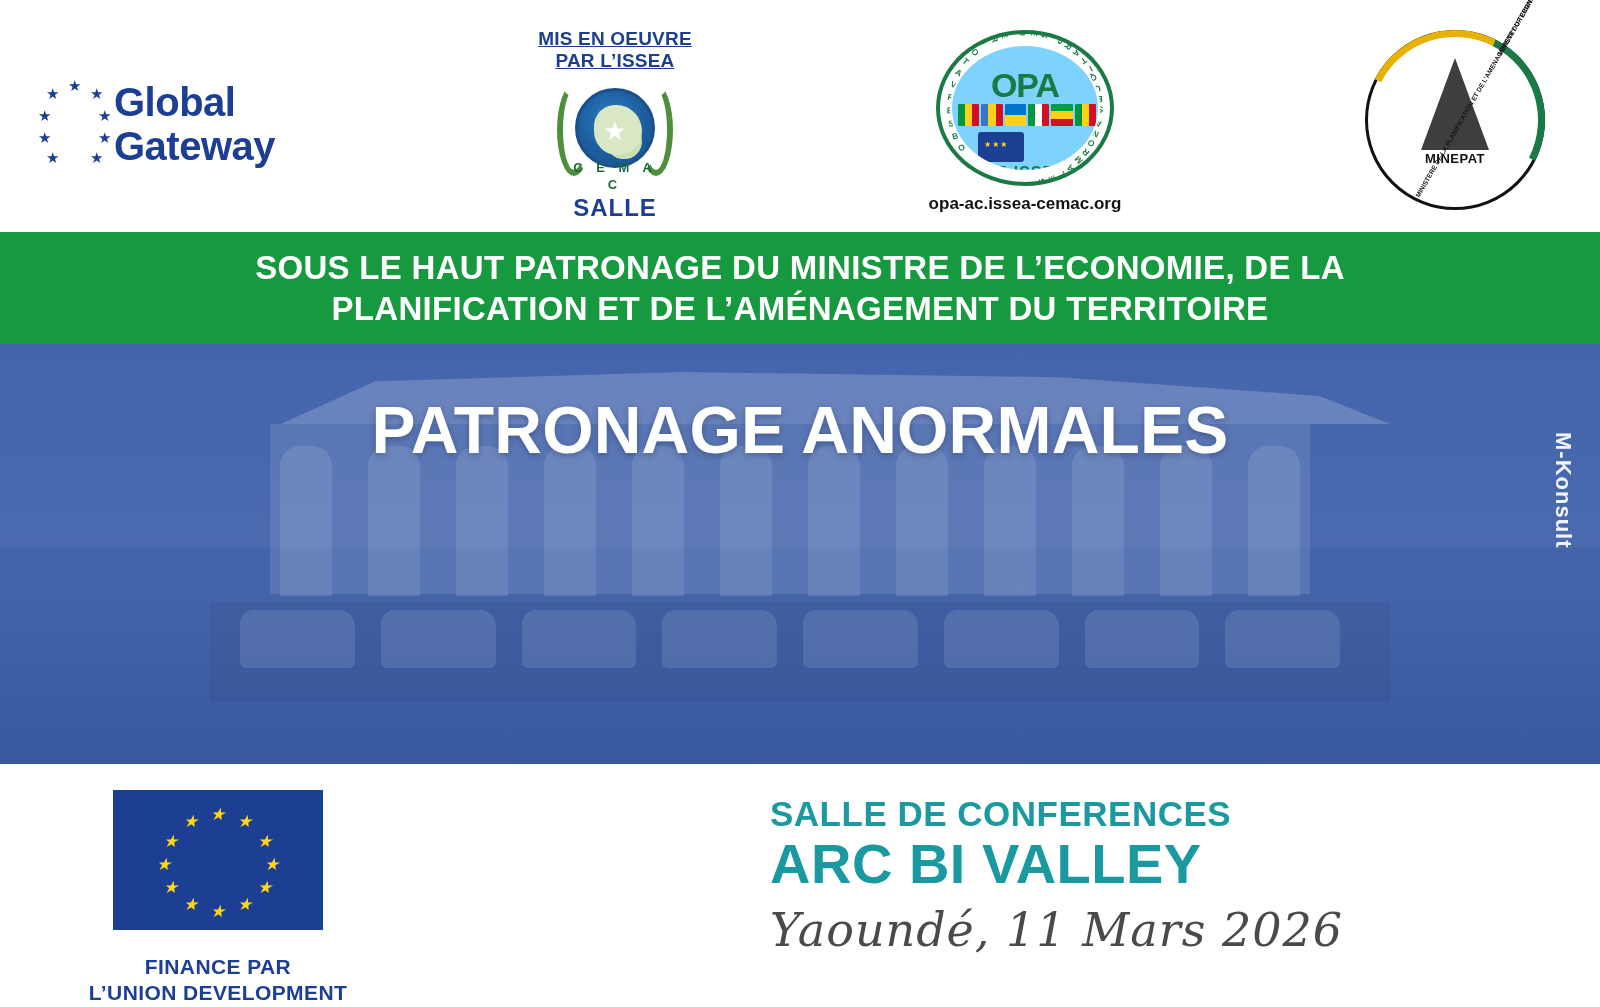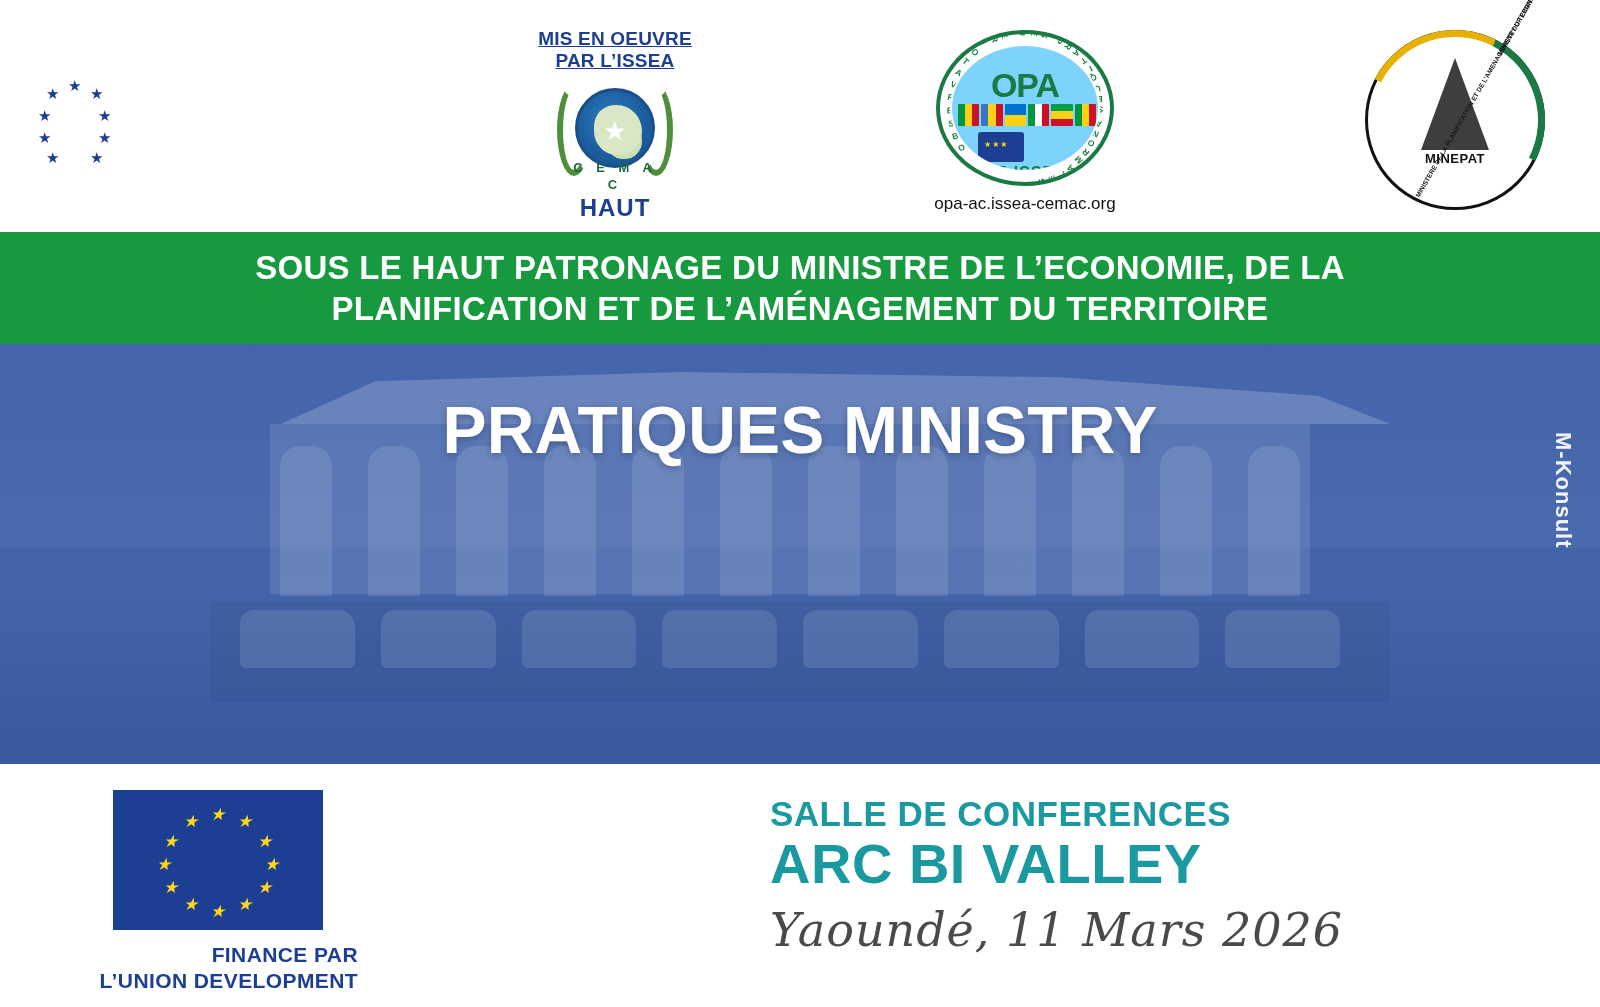--- a/index.html
+++ b/index.html
@@ -123,21 +123,21 @@
   }
   .opa-eu:after {
     content: "\2605\2605\2605"; position: absolute; left: 6px; top: 8px;
     color: #ffd617; font-size: 8px; letter-spacing: 1px;
   }
   .opa-ueissea {
     position: absolute; left: 0; top: 118px; width: 100%; text-align: center;
     color: #1a7a45; font-weight: bold; font-size: 16px; letter-spacing: 1px;
   }
   .opa-url {
-    margin-top: 8px; color: #111111; font-weight: normal; font-size: 17px;
+    margin-top: 8px; color: #111111; font-weight: bold; font-size: 17px;
   }
 
   
   .minepat-block { position: absolute; left: 1355px; top: 24px; width: 200px; height: 200px; }
   .minepat-circle {
     position: absolute; left: 10px; top: 6px; width: 180px; height: 180px;
     border-radius: 50%; border: 3px solid #111111; background: #ffffff;
   }
   .minepat-arc {
     position: absolute; left: 10px; top: 6px; width: 180px; height: 180px;
@@ -239,22 +239,22 @@
   }
   .eu-block { position: absolute; left: 78px; top: 26px; width: 280px; text-align: center; }
   .eu-flag {
     position: relative; width: 210px; height: 140px; margin: 0 auto;
     background: #1c3f94;
   }
   .eu-flag i {
     position: absolute; color: #ffd617; font-size: 17px; line-height: 17px;
   }
   .eu-caption {
-    margin-top: 12px; color: #1c3f94; font-weight: bold;
-    font-size: 21px; line-height: 26px; letter-spacing: 0.4px; text-align: right;
+    margin-top: 24px; color: #1c3f94; font-weight: bold;
+    font-size: 21px; line-height: 26px; letter-spacing: 0.4px;
   }
 
   .venue-block {
     position: absolute; right: 90px; top: 30px; width: 740px; 
   }
   .venue-sub {
     color: #1a9aa0; font-weight: bold; font-size: 35px; line-height: 40px; letter-spacing: 0.5px;
   }
   .venue-name {
     color: #1a9aa0; font-weight: bold; font-size: 56px; line-height: 60px; letter-spacing: 0.5px;
@@ -278,34 +278,38 @@
         <span style="left:30px; top:0px;">★</span>
         <span style="left:8px; top:8px;">★</span>
         <span style="left:52px; top:8px;">★</span>
         <span style="left:0px; top:30px;">★</span>
         <span style="left:60px; top:30px;">★</span>
         <span style="left:0px; top:52px;">★</span>
         <span style="left:60px; top:52px;">★</span>
         <span style="left:8px; top:72px;">★</span>
         <span style="left:52px; top:72px;">★</span>
       </div>
+      <div class="gg-text">
+        <div>Global</div>
+        <div>Gateway</div>
+      </div>
     </div>
 
     <div class="issea-block">
       <div class="issea-top">MIS EN OEUVRE</div>
       <div class="issea-top">PAR L’ISSEA</div>
       <div class="cemac-emblem">
         <div class="wreath-l"></div>
         <div class="wreath-r"></div>
         <div class="cemac-circle">
           <div class="cemac-star">★</div>
         </div>
         <div class="cemac-letters">C E M A</div>
         <div class="cemac-letters2">C</div>
-        <div class="issea-word">HAUT</div>
+        <div class="issea-word">SALLE</div>
       </div>
     </div>
 
     <div class="opa-block">
       <div class="opa-badge">
         <div class="opa-ring"></div>
         <div class="opa-ring-txt">
           <span style="transform: rotate(-118deg) translate(0,-78px) rotate(90deg);">O</span>
           <span style="transform: rotate(-108deg) translate(0,-78px) rotate(90deg);">B</span>
           <span style="transform: rotate(-98deg) translate(0,-78px) rotate(90deg);">S</span>
@@ -404,21 +408,21 @@
             <i></i>
             <i></i>
             <i></i>
             <i></i>
             <i></i>
             <i></i>
           </div>
       </div>
     </div>
     <div class="hero-title">
-      <span class="l3">PRATIQUES MINISTRY</span>
+      <span class="l3">PATRONAGE ANORMALES</span>
     </div>
     <div class="mk-credit">M-Konsult</div>
   </div>
 
   <div class="footer">
 
     <div class="eu-block">
       <div class="eu-flag">
         <i style="left:97px; top:16px;">★</i>
         <i style="left:70px; top:23px;">★</i>

